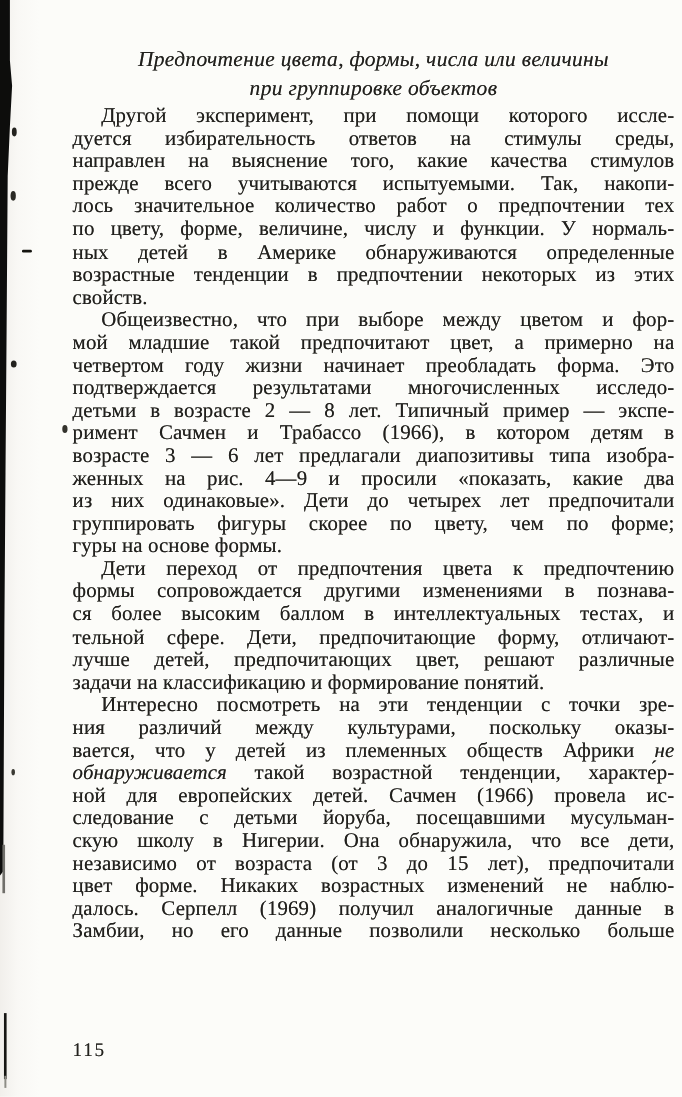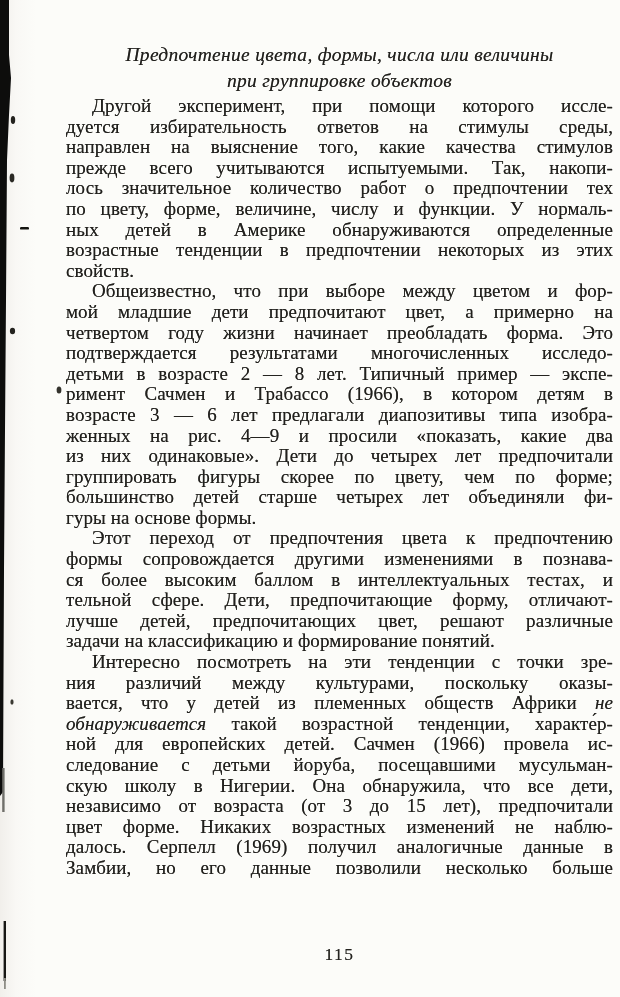--- a/index.html
+++ b/index.html
@@ -28,21 +28,21 @@
     font-size: 19px; line-height: 20.6px; height: 20.6px;
     text-align: justify; text-align-last: justify;
     letter-spacing: 0.1px;
     white-space: nowrap;
   }
   .body-line.para-first { padding-left: 26px; box-sizing: border-box; }
   .body-line.para-last  { text-align-last: left; }
   .it { font-style: italic; }
   .page-number {
     position: absolute; left: 66px; top: 944px; width: 547px;
-    text-align: center; font-size: 17.5px; letter-spacing: 1.5px;
+    font-size: 17.5px; letter-spacing: 1.5px;
     color: #24231f; text-shadow: 0 0 0.5px rgba(32,31,28,0.6);
   }
   .edge-artifacts { position: absolute; left: 0; top: 0; pointer-events: none; }
 </style>
 </head>
 <body>
 
 <div class="page">
 
   <svg class="edge-artifacts" width="80" height="997" viewBox="0 0 80 997">
@@ -72,35 +72,34 @@
       <div class="body-line">прежде всего учитываются испытуемыми. Так, накопи-</div>
       <div class="body-line">лось значительное количество работ о предпочтении тех</div>
       <div class="body-line">по цвету, форме, величине, числу и функции. У нормаль-</div>
       <div class="body-line">ных детей в Америке обнаруживаются определенные</div>
       <div class="body-line">возрастные тенденции в предпочтении некоторых из этих</div>
       <div class="body-line para-last">свойств.</div>
     </div>
 
     <div>
       <div class="body-line para-first">Общеизвестно, что при выборе между цветом и фор-</div>
-      <div class="body-line">мой младшие дети предпочитают цвет, а примерно на</div>
+      <div class="body-line">мой младшие такой предпочитают цвет, а примерно на</div>
       <div class="body-line">четвертом году жизни начинает преобладать форма. Это</div>
       <div class="body-line">подтверждается результатами многочисленных исследо-</div>
       <div class="body-line">детьми в возрасте 2 — 8 лет. Типичный пример — экспе-</div>
       <div class="body-line">римент Сачмен и Трабассо (1966), в котором детям в</div>
       <div class="body-line">возрасте 3 — 6 лет предлагали диапозитивы типа изобра-</div>
       <div class="body-line">женных на рис. 4—9 и просили «показать, какие два</div>
       <div class="body-line">из них одинаковые». Дети до четырех лет предпочитали</div>
       <div class="body-line">группировать фигуры скорее по цвету, чем по форме;</div>
-      <div class="body-line">большинство детей старше четырех лет объединяли фи-</div>
       <div class="body-line para-last">гуры на основе формы.</div>
     </div>
 
     <div>
-      <div class="body-line para-first">Этот переход от предпочтения цвета к предпочтению</div>
+      <div class="body-line para-first">Дети переход от предпочтения цвета к предпочтению</div>
       <div class="body-line">формы сопровождается другими изменениями в познава-</div>
       <div class="body-line">ся более высоким баллом в интеллектуальных тестах, и</div>
       <div class="body-line">тельной сфере. Дети, предпочитающие форму, отличают-</div>
       <div class="body-line">лучше детей, предпочитающих цвет, решают различные</div>
       <div class="body-line para-last">задачи на классификацию и формирование понятий.</div>
     </div>
 
     <div>
       <div class="body-line para-first">Интересно посмотреть на эти тенденции с точки зре-</div>
       <div class="body-line">ния различий между культурами, поскольку оказы-</div>

